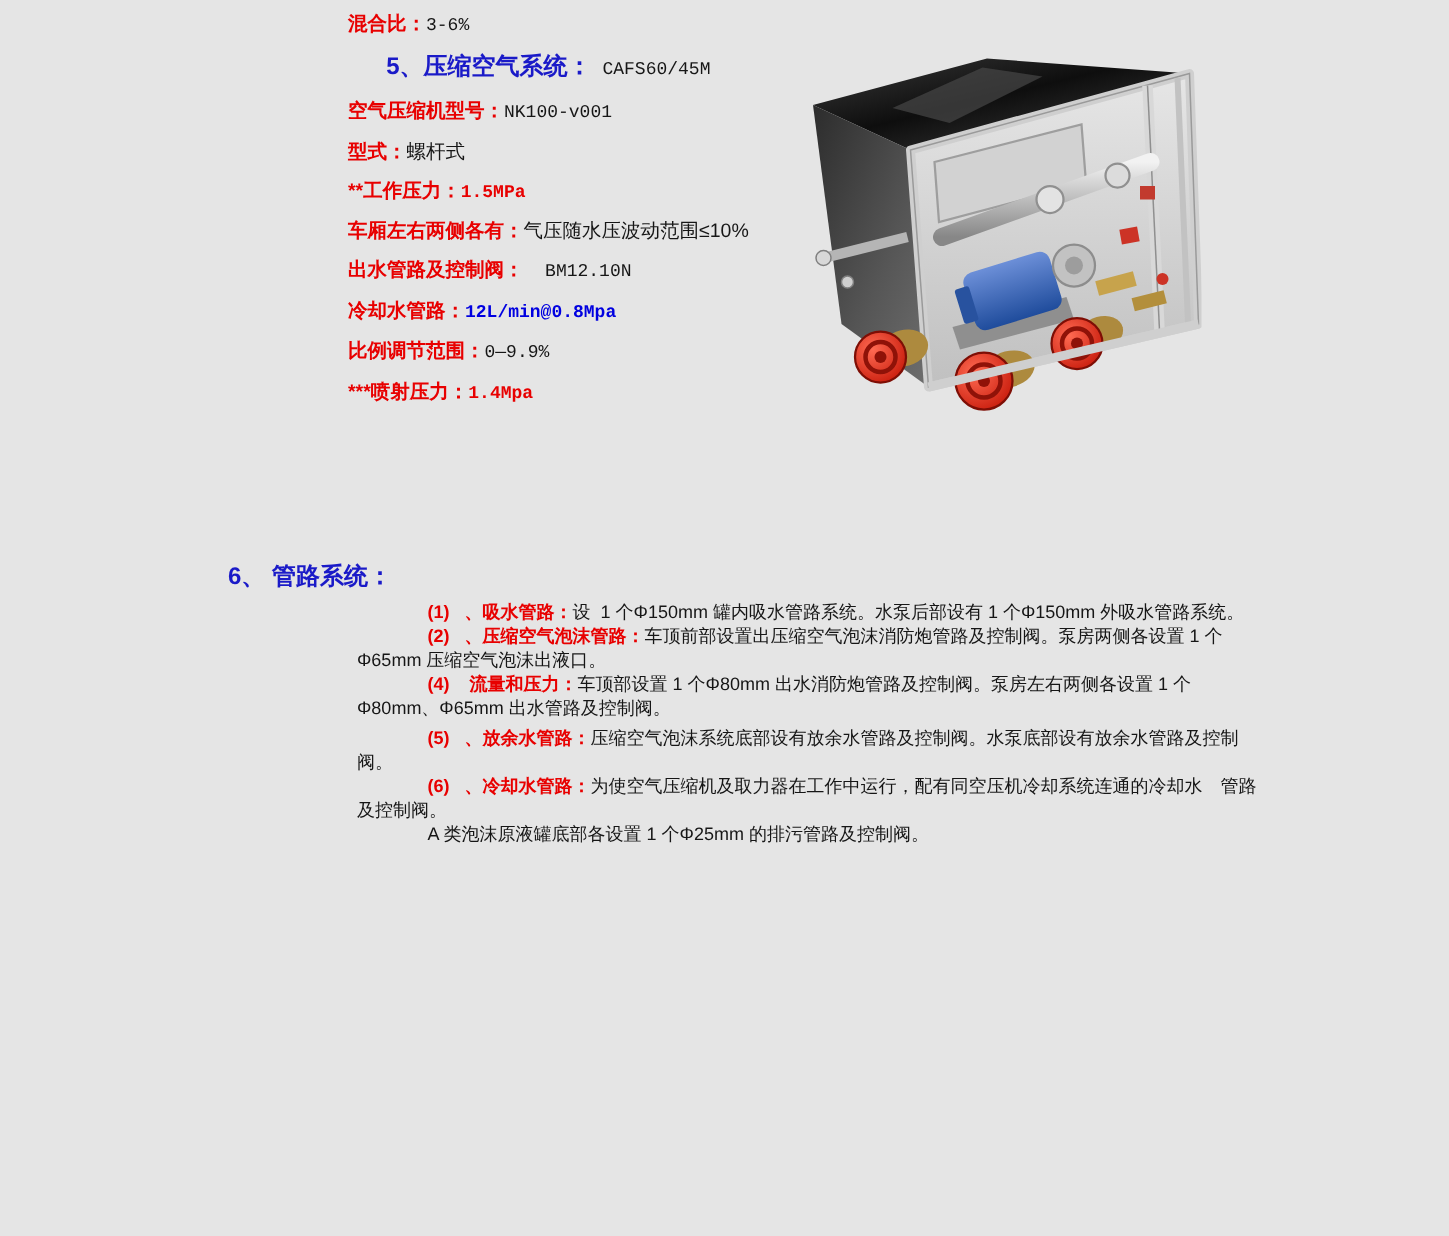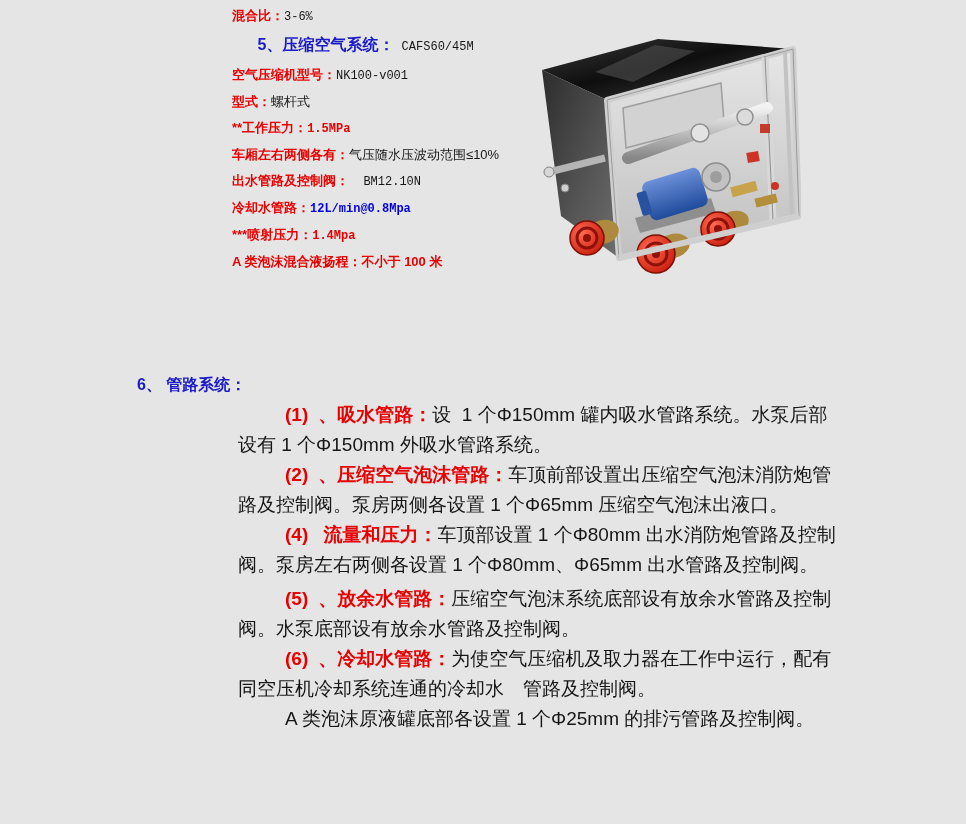--- a/index.html
+++ b/index.html
@@ -10,44 +10,44 @@
   .sec5 .line{font-size:13px;line-height:26px;white-space:pre;}
   .sec5 .hline{line-height:30px;text-align:center;}
   
   .r{color:#e80000;font-weight:bold;}
   .k{color:#161616;}
   .bv{color:#0000e0;font-weight:bold;}
   .hb{color:#1a1ac8;font-weight:bold;font-size:16px;}
   .mono{font-family:"Liberation Mono",monospace;font-size:12px;}
   .monob{font-family:Liberation Mono, monospace;font-size:12px;font-weight:bold;}
   
-  .sec6h{position:absolute;left:137px;top:368px;margin:0;white-space:pre;}
+  .sec6h{position:absolute;left:152px;top:368px;margin:0;white-space:pre;}
   .sec6{position:absolute;left:238px;top:400px;width:600px;}
-  .sec6 p{margin:0;font-size:19px;line-height:30px;text-indent:47px;white-space:pre-wrap;}
+  .sec6 p{margin:0;font-size:12px;line-height:16px;text-indent:47px;white-space:pre-wrap;}
   .sec6 p.gap{margin-top:4px;}
   .sec6 .num{margin-right:10px;}
   
   .photo{position:absolute;left:535px;top:36px;width:266px;height:238px;margin:0;}
 </style>
 </head>
 <body>
 
 <div class="page">
 
   <section class="sec5">
     <div class="line"><span class="r">混合比：</span><span class="k mono">3-6%</span></div>
     <div class="line hline"><span class="hb">5、压缩空气系统：</span><span class="k mono"> CAFS60/45M</span></div>
     <div class="line"><span class="r">空气压缩机型号：</span><span class="k mono">NK100-v001</span></div>
     <div class="line"><span class="r">型式：</span><span class="k">螺杆式</span></div>
     <div class="line"><span class="r">**工作压力：</span><span class="r monob">1.5MPa</span></div>
     <div class="line"><span class="r">车厢左右两侧各有：</span><span class="k">气压随水压波动范围≤10%</span></div>
     <div class="line"><span class="r">出水管路及控制阀：</span><span class="k mono">  BM12.10N</span></div>
     <div class="line"><span class="r">冷却水管路：</span><span class="bv monob">12L/min@0.8Mpa</span></div>
+    <div class="line"><span class="r">比例调节范围：</span><span class="k mono">0—9.9%</span></div>
     <div class="line"><span class="r">***喷射压力：</span><span class="r monob">1.4Mpa</span></div>
-    <div class="line"><span class="r">A 类泡沫混合液扬程：</span><span class="r">不小于 100 米</span></div>
   </section>
 
   <figure class="photo">
     <svg width="266" height="238" viewBox="0 0 266 238" xmlns="http://www.w3.org/2000/svg">
       <defs>
         <linearGradient id="gTop" x1="0" y1="0" x2="1" y2="1">
           <stop offset="0" stop-color="#3a3a3a"></stop>
             <stop offset="0.45" stop-color="#0e0e0e"></stop>
             <stop offset="1" stop-color="#454545"></stop>
         </linearGradient>

